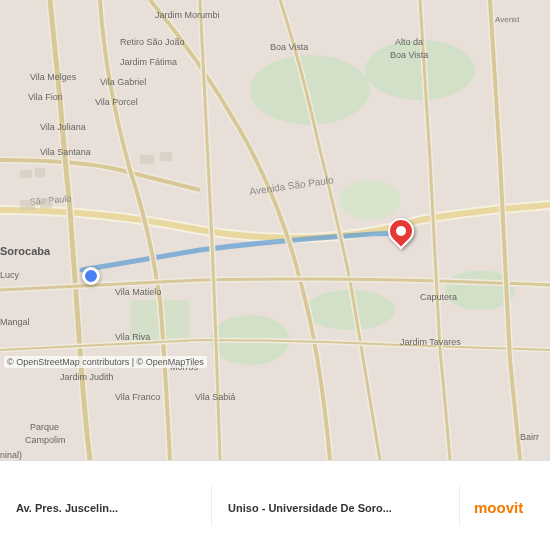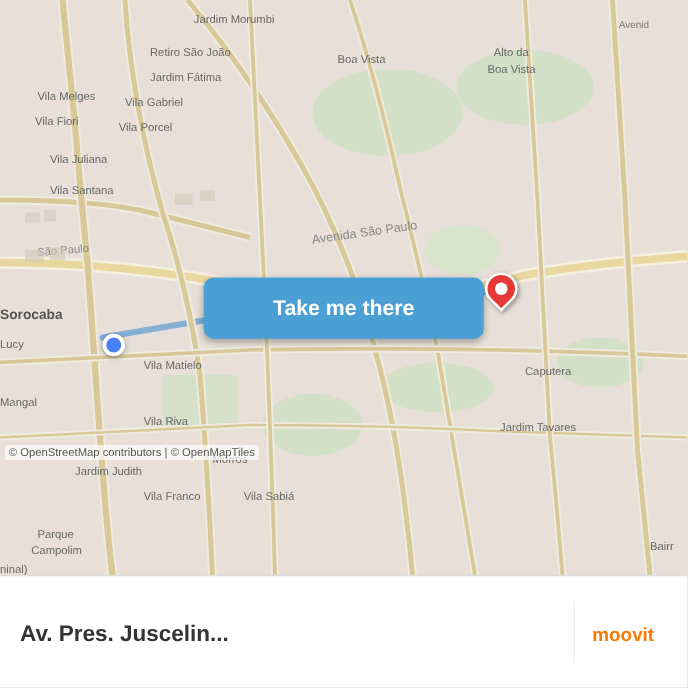--- a/index.html
+++ b/index.html
@@ -113,21 +113,21 @@
       border-right: 1px solid #eee;
     }
 
     .location-label {
       font-size: 11px;
       color: #888;
       margin-bottom: 4px;
     }
 
     .location-name {
-      font-size: 18px;
+      font-size: 11px;
       font-weight: bold;
       color: #333;
     }
 
     .moovit-logo {
       width: 90px;
       display: flex;
       align-items: flex-end;
       justify-content: center;
       padding: 0 12px;
@@ -232,43 +232,44 @@
       <text x="495" y="22" font-size="8" fill="#777" font-family="Arial">Avenid</text>
 
       <rect x="20" y="170" width="12" height="8" fill="#d0c8b8" opacity="0.6"></rect>
       <rect x="35" y="168" width="10" height="9" fill="#d0c8b8" opacity="0.6"></rect>
       <rect x="140" y="155" width="14" height="9" fill="#d0c8b8" opacity="0.6"></rect>
       <rect x="160" y="152" width="12" height="9" fill="#d0c8b8" opacity="0.6"></rect>
       <rect x="20" y="200" width="15" height="10" fill="#d0c8b8" opacity="0.6"></rect>
       <rect x="40" y="198" width="12" height="10" fill="#d0c8b8" opacity="0.6"></rect>
     </svg>
 
-    <button class="cta-button">
-      <span>Take me there</span>
-    </button>
 
     <div class="origin-marker"></div>
 
     <div class="dest-marker">
       <div class="dest-pin-head">
         <div class="dest-pin-inner"></div>
       </div>
     </div>
 
     <div class="attribution">© OpenStreetMap contributors | © OpenMapTiles</div>
 
   </div>
 
   <div class="bottom-bar">
 
     <div class="bottom-bar-left">
       <div class="location-label"></div>
       <div class="location-name">Av. Pres. Juscelin...</div>
     </div>
 
+    <div class="bottom-bar-right">
+      <div class="location-label"></div>
+      <div class="location-name">Uniso - Universidade De Soro...</div>
+    </div>
 
     <div class="moovit-logo">
       <svg width="70" height="30" viewBox="0 0 70 30" xmlns="http://www.w3.org/2000/svg">
         <text x="2" y="22" font-size="16" font-weight="bold" fill="#f57c00" font-family="Arial">moovit</text>
       </svg>
     </div>
 
   </div>
 
 </div>

